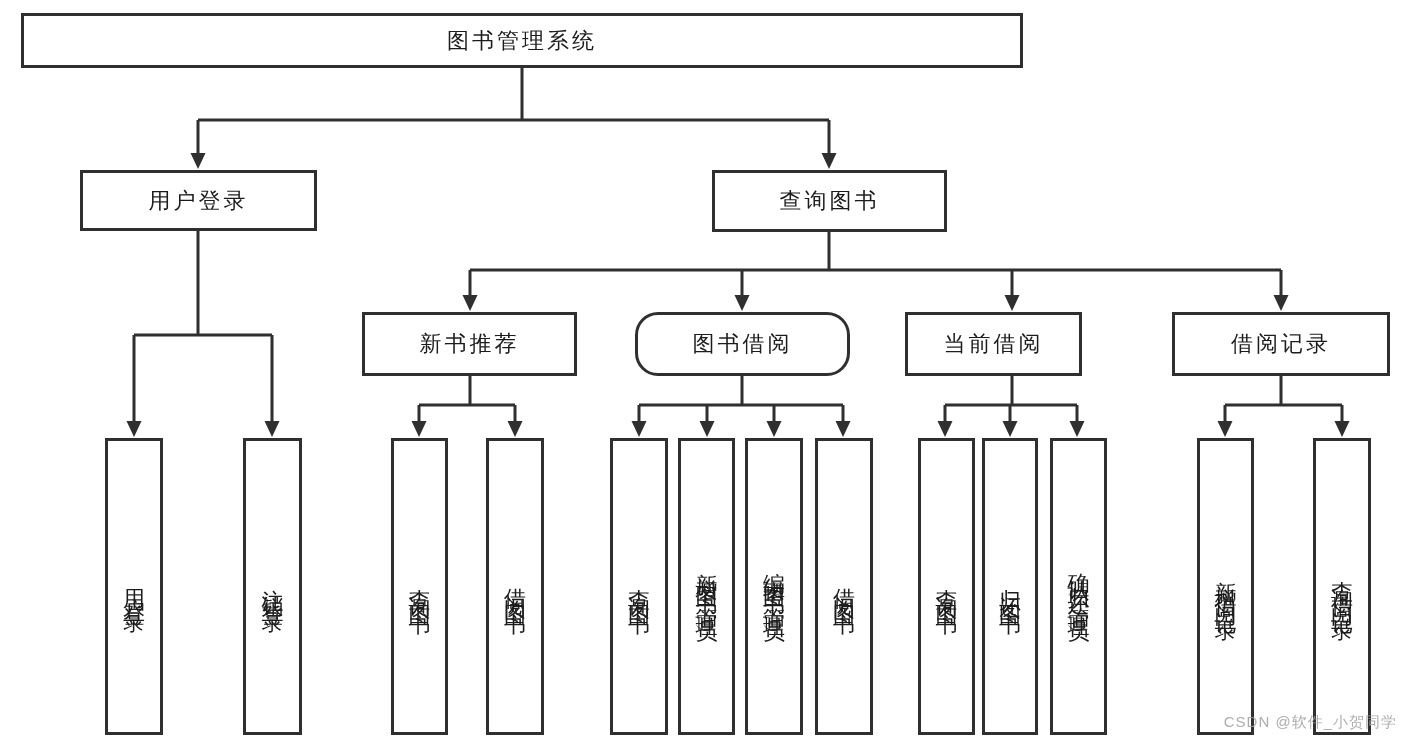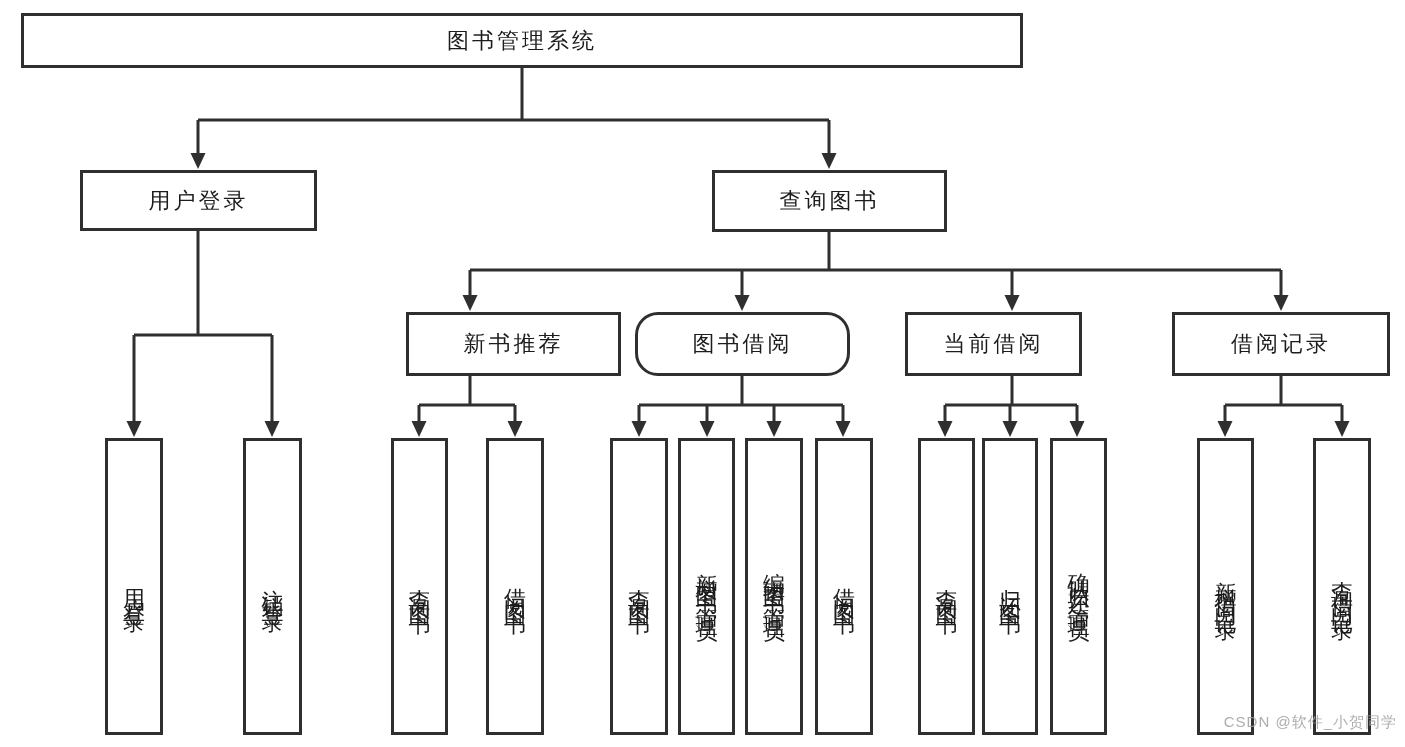--- a/index.html
+++ b/index.html
@@ -73,21 +73,21 @@
       <use href="#ah" x="1225" y="437"></use>
         <use href="#ah" x="1342" y="437"></use>
     </g>
   </svg>
 
   <div class="node" style="left:21px;top:13px;width:1002px;height:55px;">图书管理系统</div>
 
   <div class="node" style="left:80px;top:170px;width:237px;height:61px;">用户登录</div>
   <div class="node" style="left:712px;top:170px;width:235px;height:62px;">查询图书</div>
 
-  <div class="node" style="left:362px;top:312px;width:215px;height:64px;margin-left:44px;">新书推荐</div>
+  <div class="node" style="left:362px;top:312px;width:215px;height:64px;">新书推荐</div>
   <div class="node" style="left:635px;top:312px;width:215px;height:64px;border-radius:23px;">图书借阅</div>
   <div class="node" style="left:905px;top:312px;width:177px;height:64px;">当前借阅</div>
   <div class="node" style="left:1172px;top:312px;width:218px;height:64px;">借阅记录</div>
 
   <div class="node vert" style="left:105px;top:438px;width:58px;height:297px;">
     <span>用户登录</span>
     </div>
   <div class="node vert" style="left:243px;top:438px;width:59px;height:297px;">
     <span>注销登录</span>
     </div>

